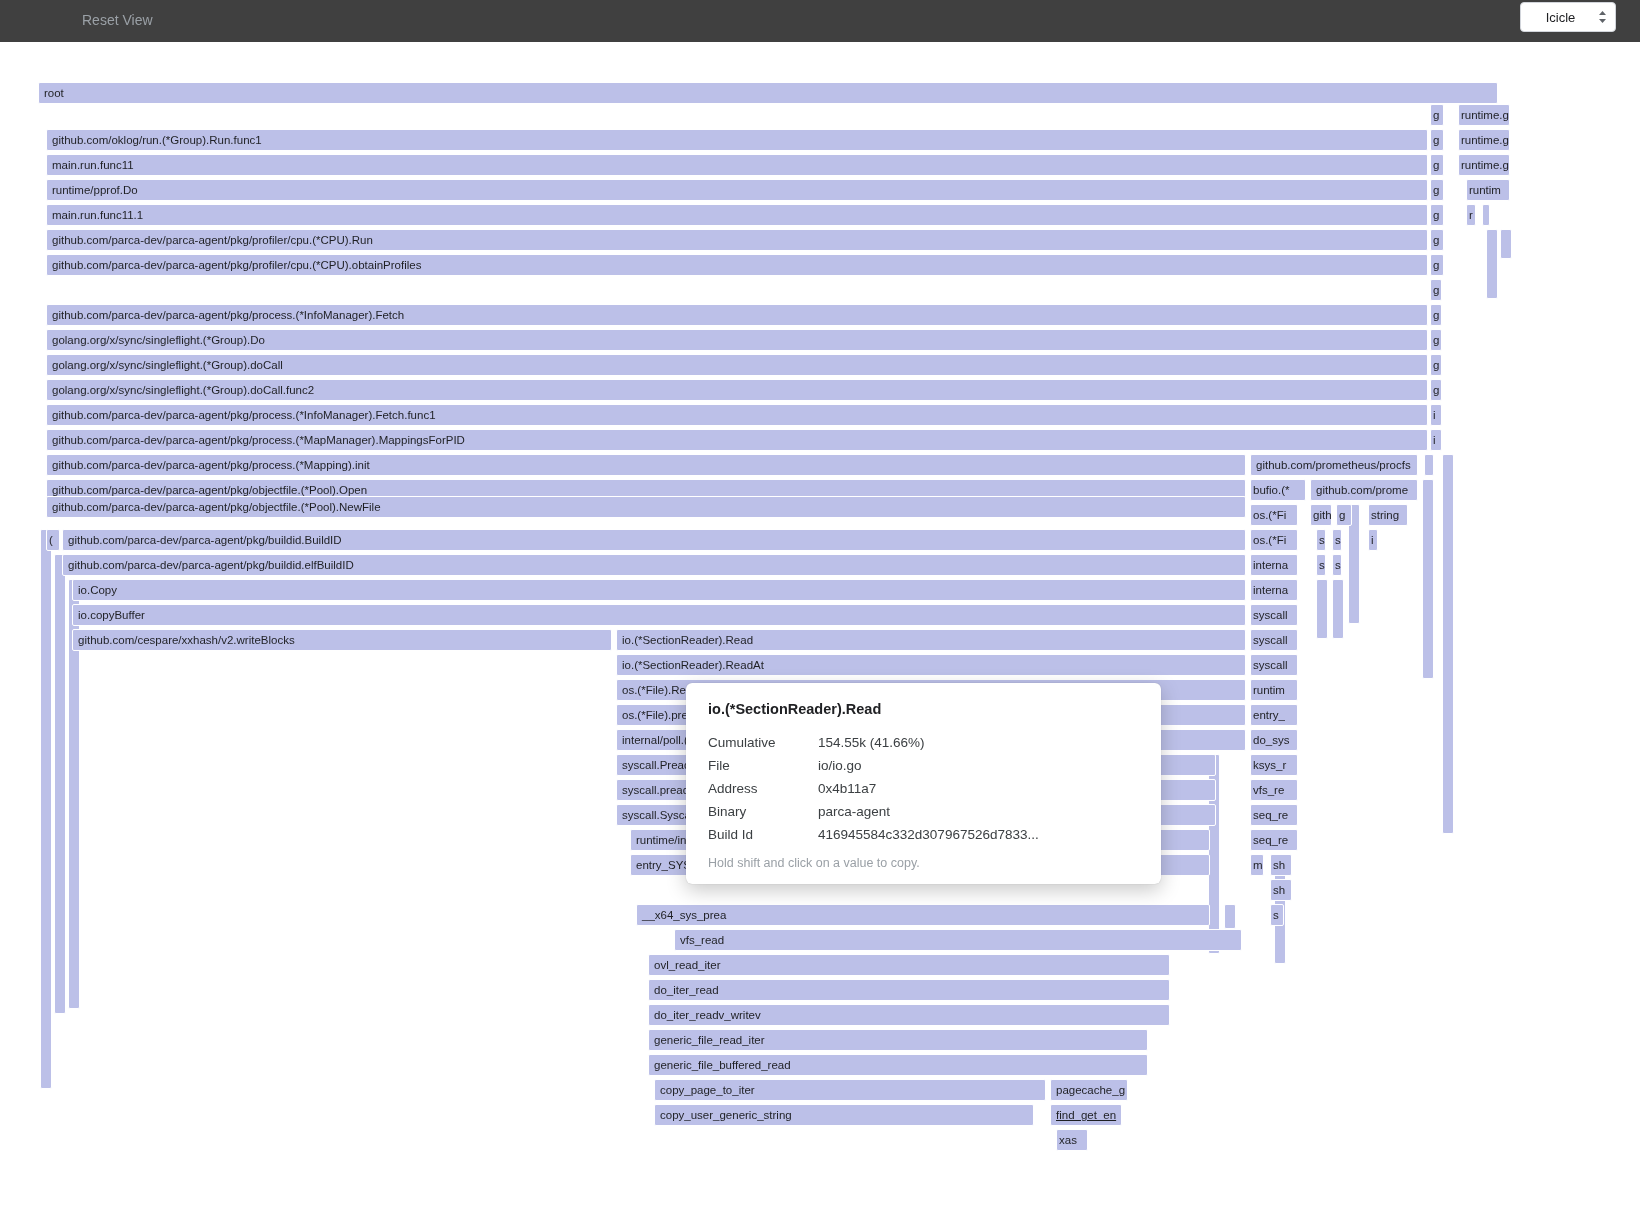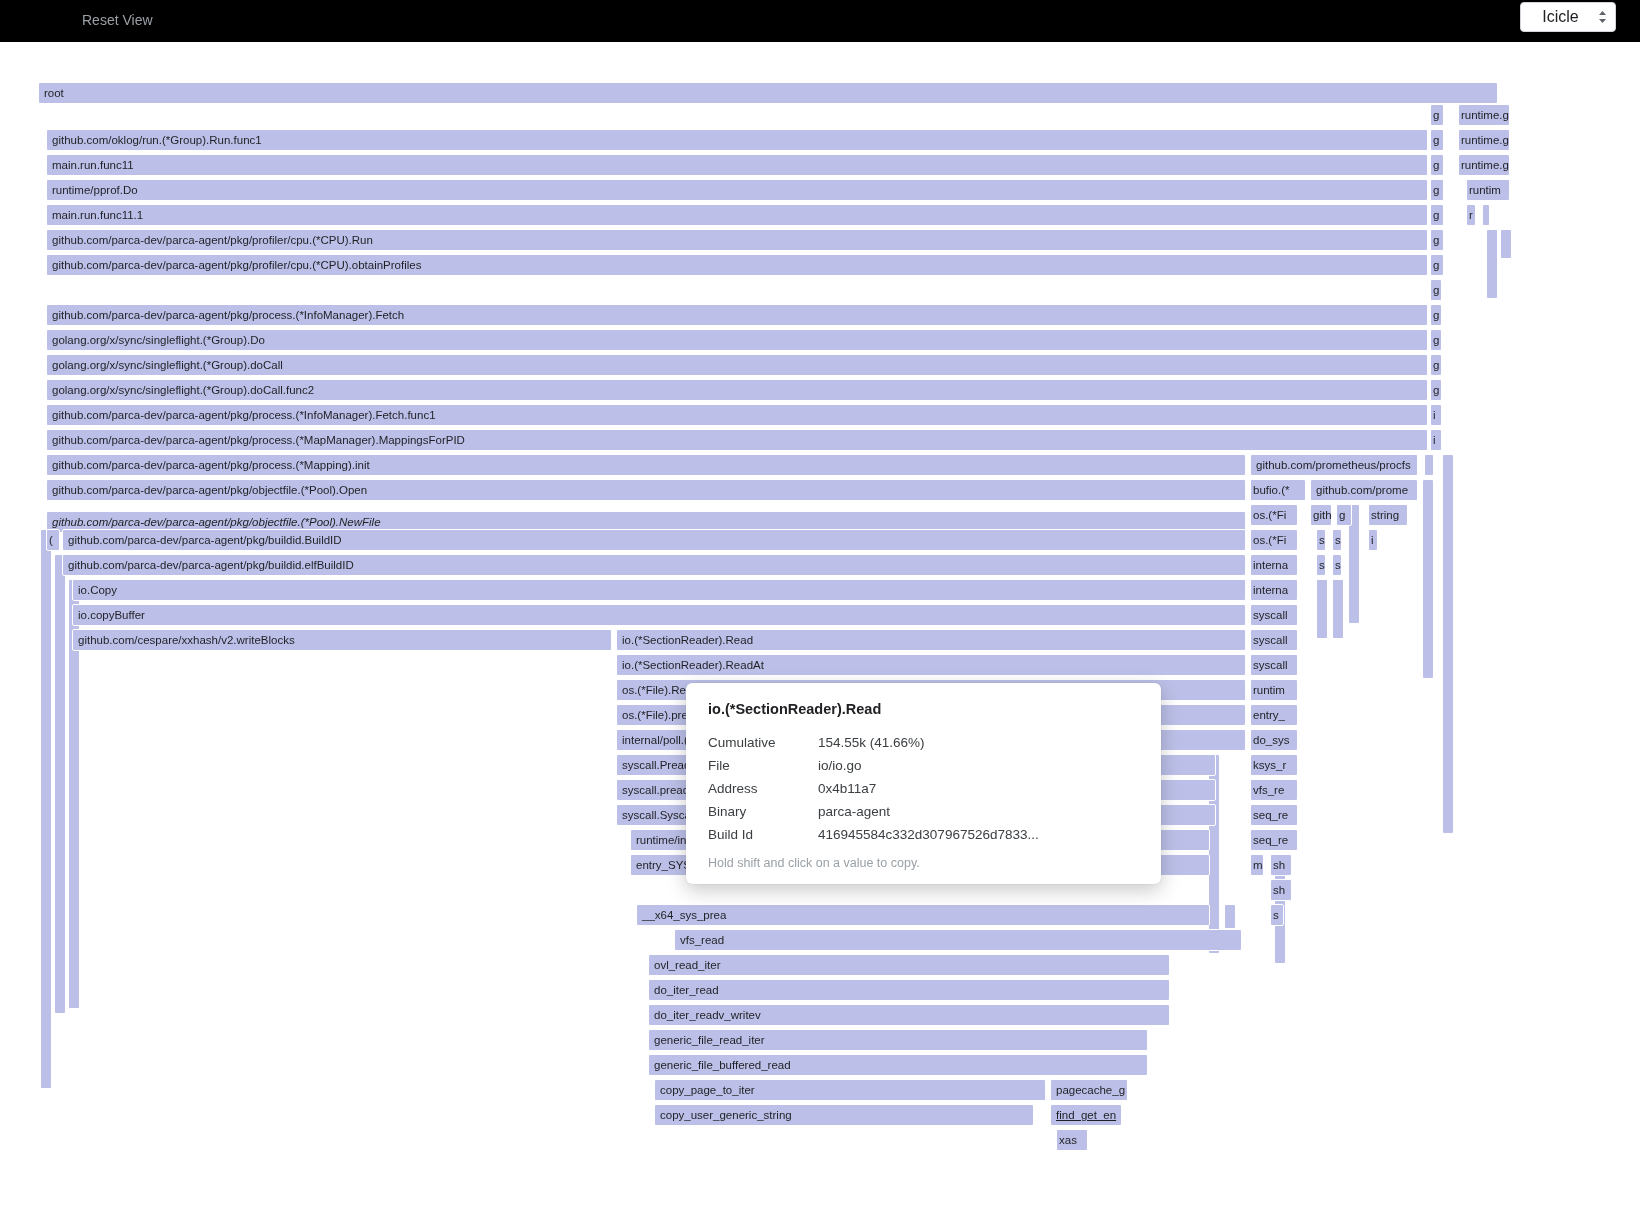--- a/index.html
+++ b/index.html
@@ -15,21 +15,21 @@
     width: 1640px;
     height: 1208px;
     background: #ffffff;
   }
 
   
   .toolbar {
     position: absolute;
     left: 0; top: 0;
     width: 1640px; height: 42px;
-    background: #000000;
+    background: #404040;
   }
   .reset-btn {
     position: absolute;
     left: 66px; top: 5px;
     height: 30px;
     padding: 0 16px;
     border: none;
     background: transparent;
     color: #9aa0a6;
     font-size: 14px;
@@ -37,21 +37,21 @@
     line-height: 30px;
     cursor: default;
   }
   .select-box {
     position: absolute;
     right: 24px; top: 2px;
     width: 96px; height: 30px;
     border: 1px solid #d2d5db;
     border-radius: 4px;
     background: #ffffff;
-    font-size: 16px;
+    font-size: 13px;
     color: #202124;
     display: flex;
     align-items: center;
     justify-content: center;
     padding: 0 8px;
   }
   .select-label { flex: 1; text-align: center; }
   .select-arrows {
     font-size: 9px;
     line-height: 9px;
@@ -185,21 +185,21 @@
       <div class="frame" style="left: 8px; top: 350px; width: 1382px;">github.com/parca-dev/parca-agent/pkg/process.(*InfoManager).Fetch.func1</div>
       <div class="frame narrow" style="left: 1392px; top: 350px; width: 12px;">i</div>
       <div class="frame" style="left: 8px; top: 375px; width: 1382px;">github.com/parca-dev/parca-agent/pkg/process.(*MapManager).MappingsForPID</div>
       <div class="frame narrow" style="left: 1392px; top: 375px; width: 12px;">i</div>
       <div class="frame" style="left: 8px; top: 400px; width: 1200px;">github.com/parca-dev/parca-agent/pkg/process.(*Mapping).init</div>
       <div class="frame" style="left: 1212px; top: 400px; width: 168px;">github.com/prometheus/procfs</div>
       <div class="frame narrow" style="left: 1386px; top: 400px; width: 10px;"></div>
       <div class="frame" style="left: 8px; top: 425px; width: 1200px;">github.com/parca-dev/parca-agent/pkg/objectfile.(*Pool).Open</div>
       <div class="frame narrow" style="left: 1212px; top: 425px; width: 56px;">bufio.(*</div>
       <div class="frame" style="left: 1272px; top: 425px; width: 108px;">github.com/prome</div>
-      <div class="frame" style="left: 8px; top: 457px; width: 1200px; font-style: italic;">github.com/parca-dev/parca-agent/pkg/objectfile.(*Pool).NewFile</div>
+      <div class="frame" style="left: 8px; top: 442px; width: 1200px;">github.com/parca-dev/parca-agent/pkg/objectfile.(*Pool).NewFile</div>
       <div class="frame narrow" style="left: 1212px; top: 450px; width: 48px;">os.(*Fi</div>
       <div class="frame narrow" style="left: 1272px; top: 450px; width: 22px;">gith</div>
       <div class="frame narrow" style="left: 1298px; top: 450px; width: 16px;">g</div>
       <div class="frame narrow" style="left: 1330px; top: 450px; width: 40px;">string</div>
       <div class="frame narrow" style="left: 8px; top: 475px; width: 14px;">(</div>
       <div class="frame" style="left: 24px; top: 475px; width: 1184px;">github.com/parca-dev/parca-agent/pkg/buildid.BuildID</div>
       <div class="frame narrow" style="left: 1212px; top: 475px; width: 48px;">os.(*Fi</div>
       <div class="frame narrow" style="left: 1278px; top: 475px; width: 10px;">s</div>
       <div class="frame narrow" style="left: 1294px; top: 475px; width: 10px;">s</div>
       <div class="frame narrow" style="left: 1330px; top: 475px; width: 10px;">i</div>

